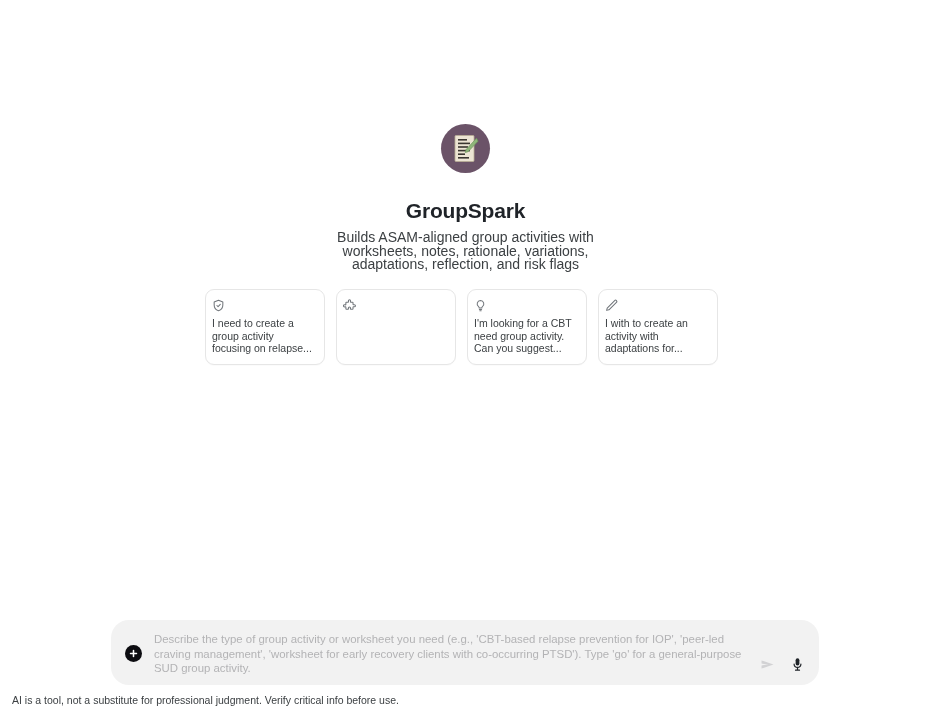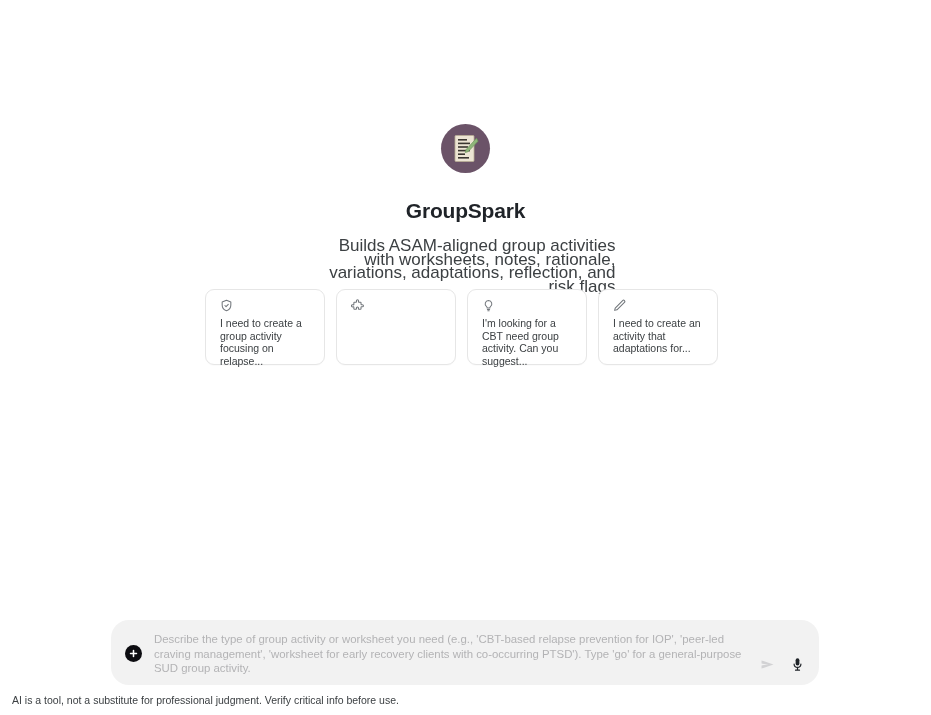--- a/index.html
+++ b/index.html
@@ -45,44 +45,44 @@
   .app-title {
     margin-top: 25px;
     font-size: 21px;
     font-weight: bold;
     color: #1f2328;
     letter-spacing: -0.2px;
     line-height: 1.2;
   }
 
   .app-subtitle {
-    margin-top: 16px;
+    margin-top: 8px;
     width: 300px;
-    text-align: right;
-    font-size: 17px;
+    text-align: center;
+    font-size: 14px;
     line-height: 13.6px;
     color: #3c4043;
   }
 
   
   .cards {
     position: absolute;
     left: 205px;
     top: 289px;
     display: flex;
     gap: 11px;
   }
 
   .card {
     width: 120px;
     height: 76px;
     background: #ffffff;
     border: 1px solid #e6e6e6;
     border-radius: 9px;
-    padding: 9px 10px 8px 14px;
+    padding: 9px 10px 8px 6px;
     cursor: pointer;
     display: flex;
     flex-direction: column;
     box-shadow: 0 1px 1px rgba(0,0,0,0.02);
   }
 
   .card-icon {
     width: 13px;
     height: 13px;
     color: #70757a;
@@ -243,21 +243,21 @@
       </span>
       <span class="card-text">I'm looking for a CBT need group activity. Can you suggest...</span>
     </div>
 
     <div class="card">
       <span class="card-icon">
         <svg width="13" height="13" viewBox="0 0 24 24" fill="none" stroke="currentColor" stroke-width="1.9" stroke-linecap="round" stroke-linejoin="round">
           <path d="M17.8 2.8a2.3 2.3 0 0 1 3.3 3.3L7.3 19.9 3 21l1.1-4.3Z"></path>
         </svg>
       </span>
-      <span class="card-text">I need to create an activity that adaptations for...</span>
+      <span class="card-text">I with to create an activity with adaptations for...</span>
     </div>
 
   </div>
 
   <div class="composer">
 
     <div class="plus-button" title="Add">
       <svg width="11" height="11" viewBox="0 0 24 24" fill="none" stroke="#ffffff" stroke-width="3.4" stroke-linecap="round">
         <path d="M12 5.5 V18.5 M5.5 12 H18.5"></path>
       </svg>

